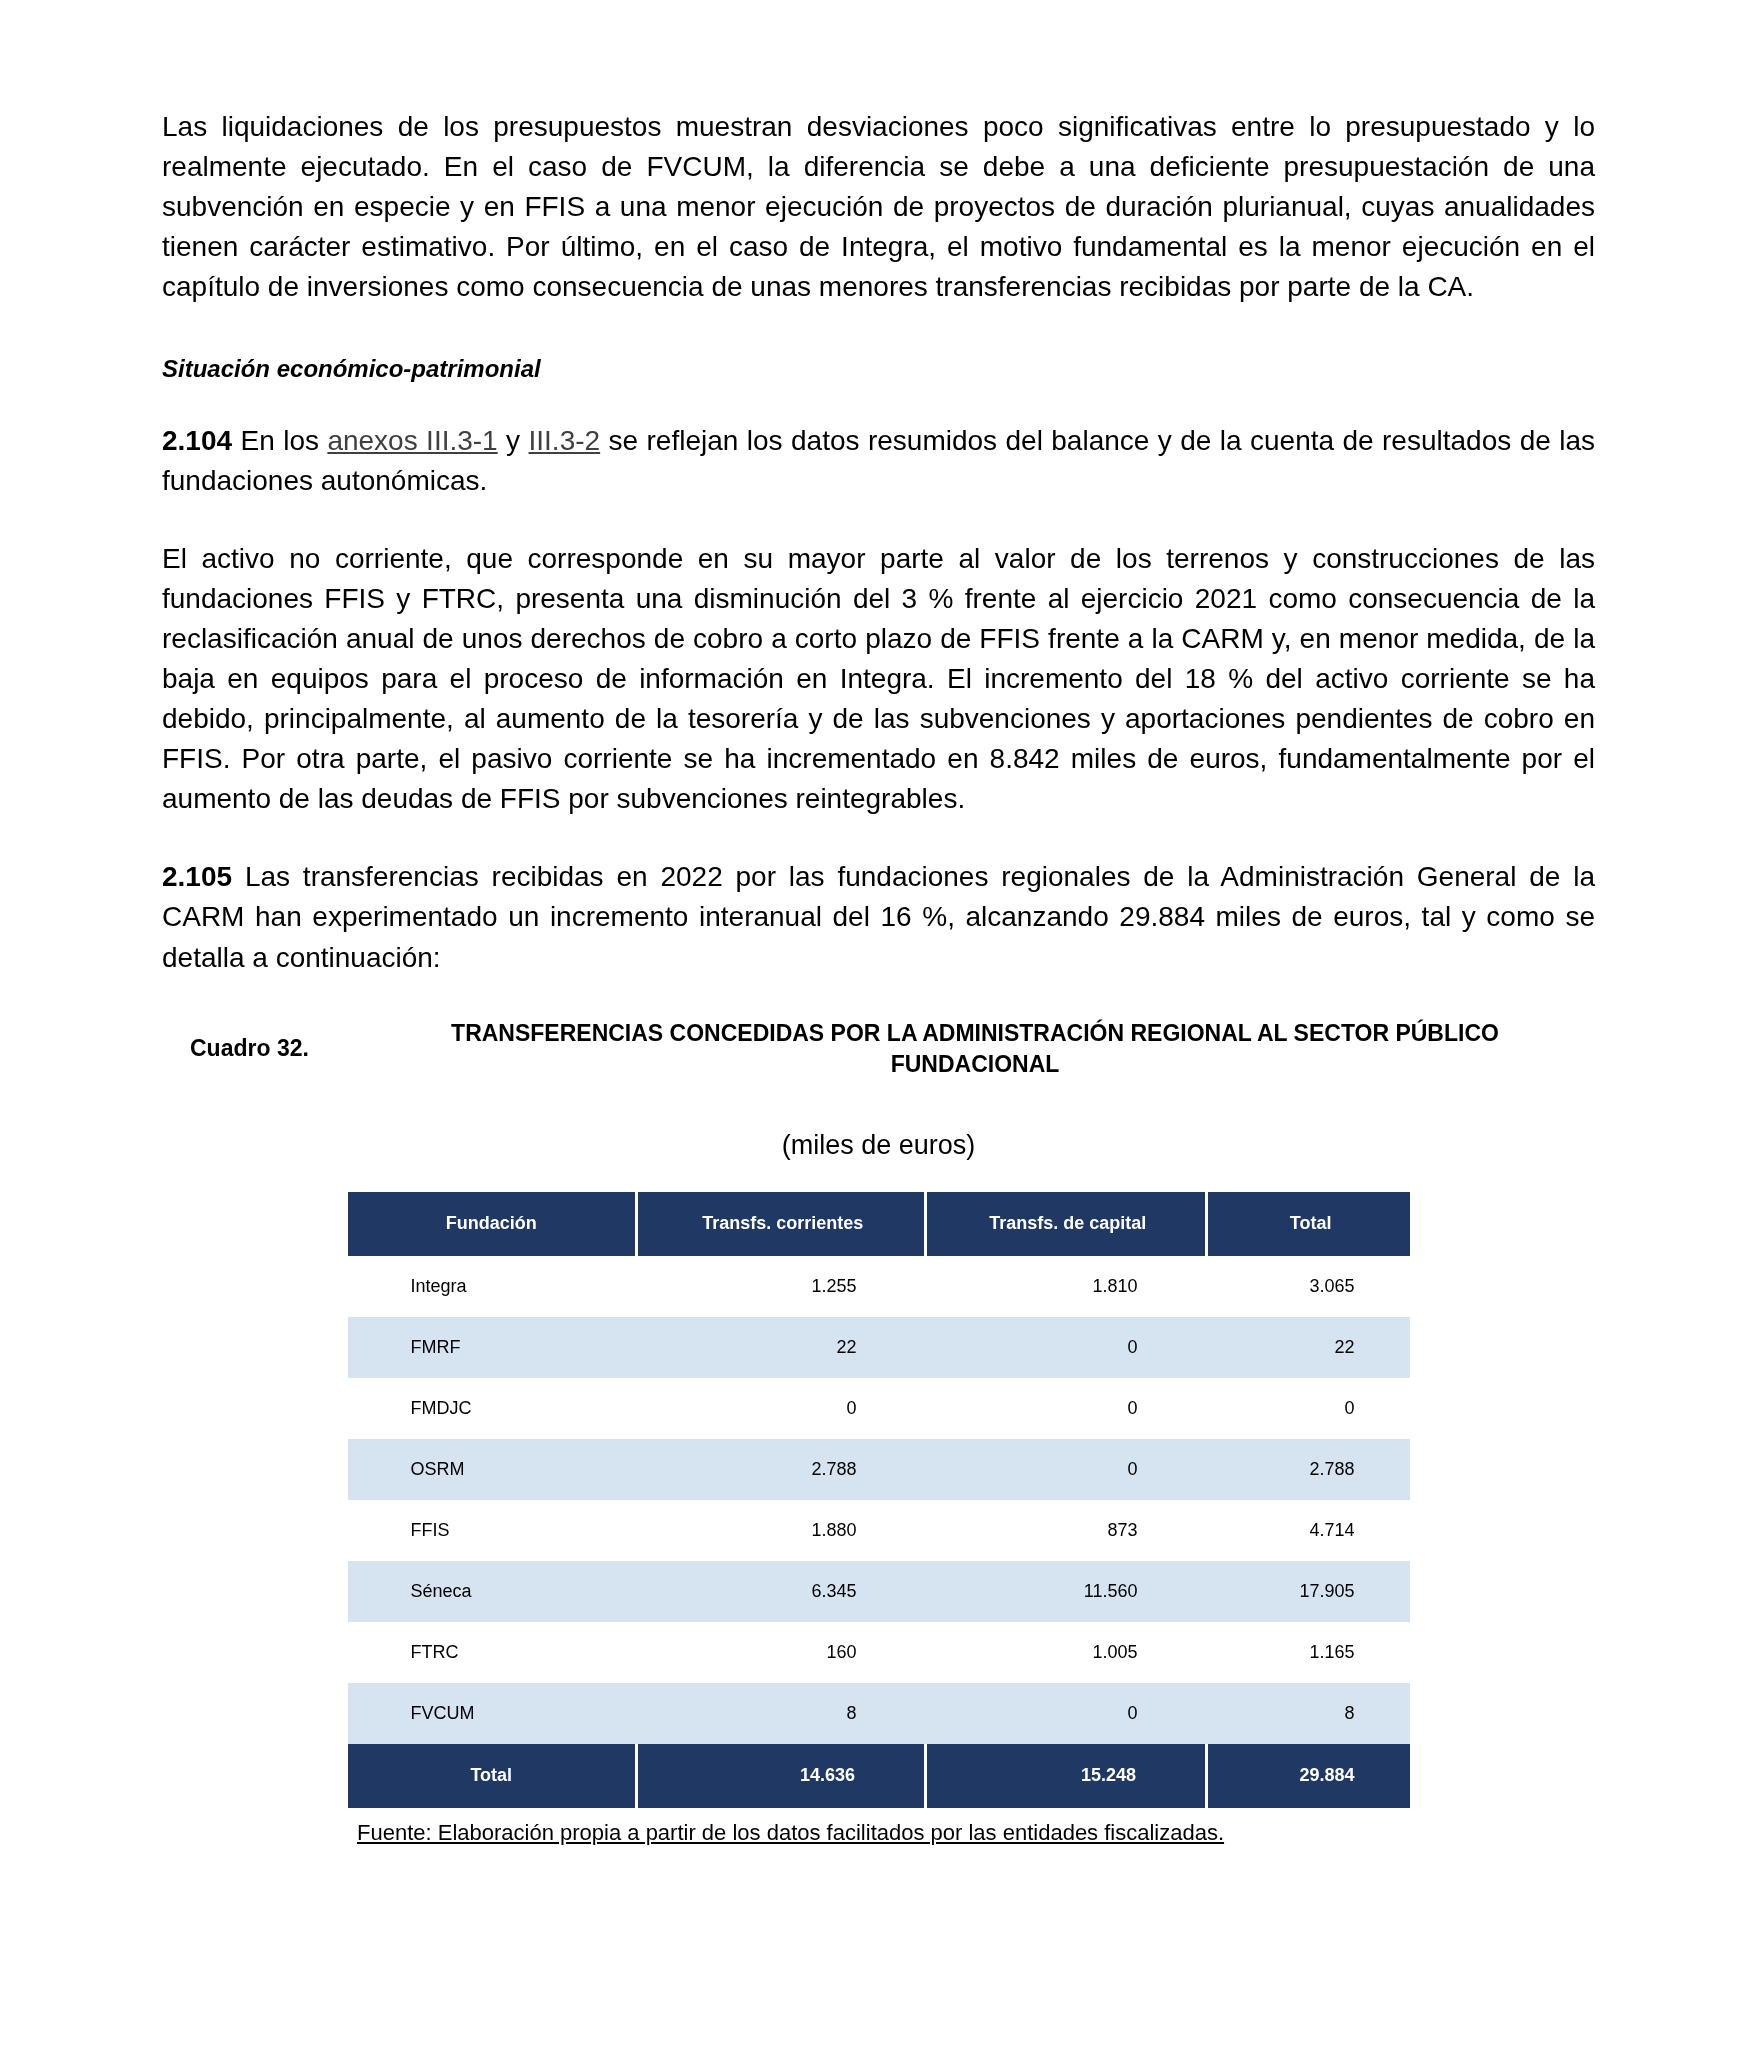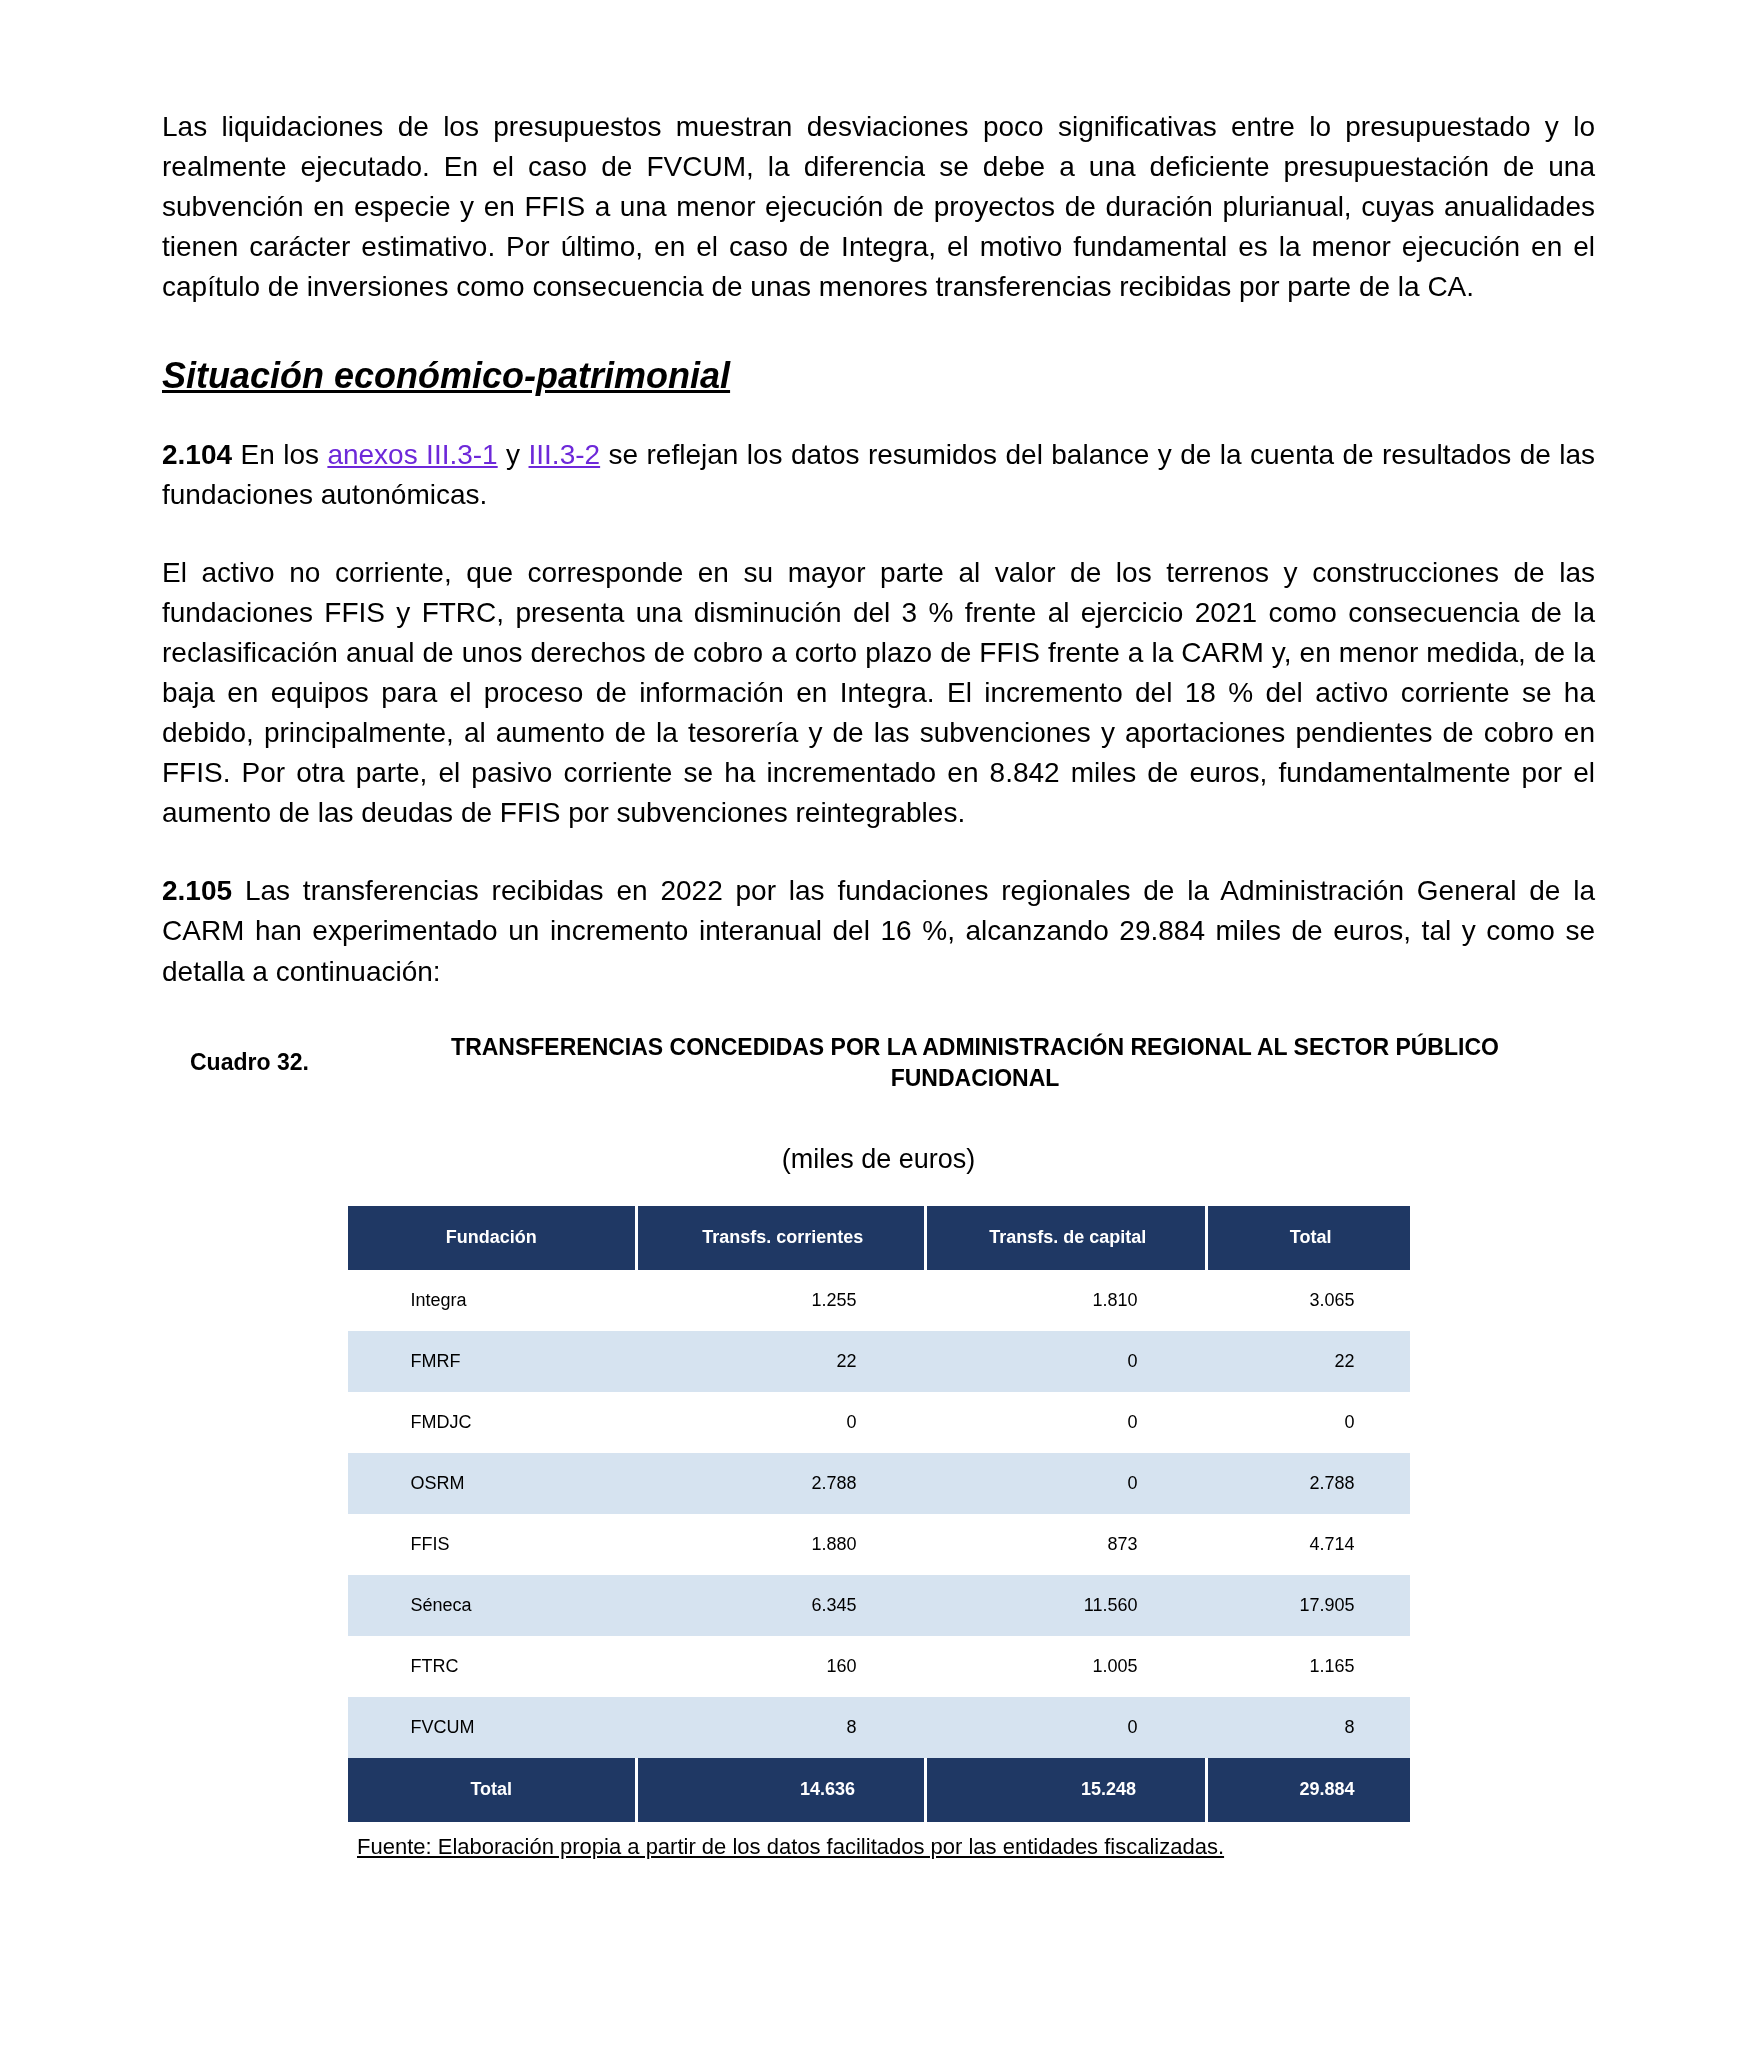--- a/index.html
+++ b/index.html
@@ -17,28 +17,27 @@
     background: #ffffff;
   }
   p.body-par {
     font-size: 28px;
     line-height: 1.43;
     text-align: justify;
     margin: 0 0 38px 0;
   }
   .par-num { font-weight: bold; }
   h2.section-heading {
-    font-size: 36px;
+    font-size: 24px;
     font-weight: bold;
     font-style: italic;
     margin: 48px 0 38px 0;
-    text-decoration: underline;
   }
   a.doc-link {
-    color: #6d28d9;
+    color: #404040;
     text-decoration: underline;
     cursor: pointer;
   }
   .table-caption {
     display: flex;
     align-items: center;
     font-size: 23px;
     font-weight: bold;
     margin: 40px 0 0 28px;
     line-height: 1.35;

